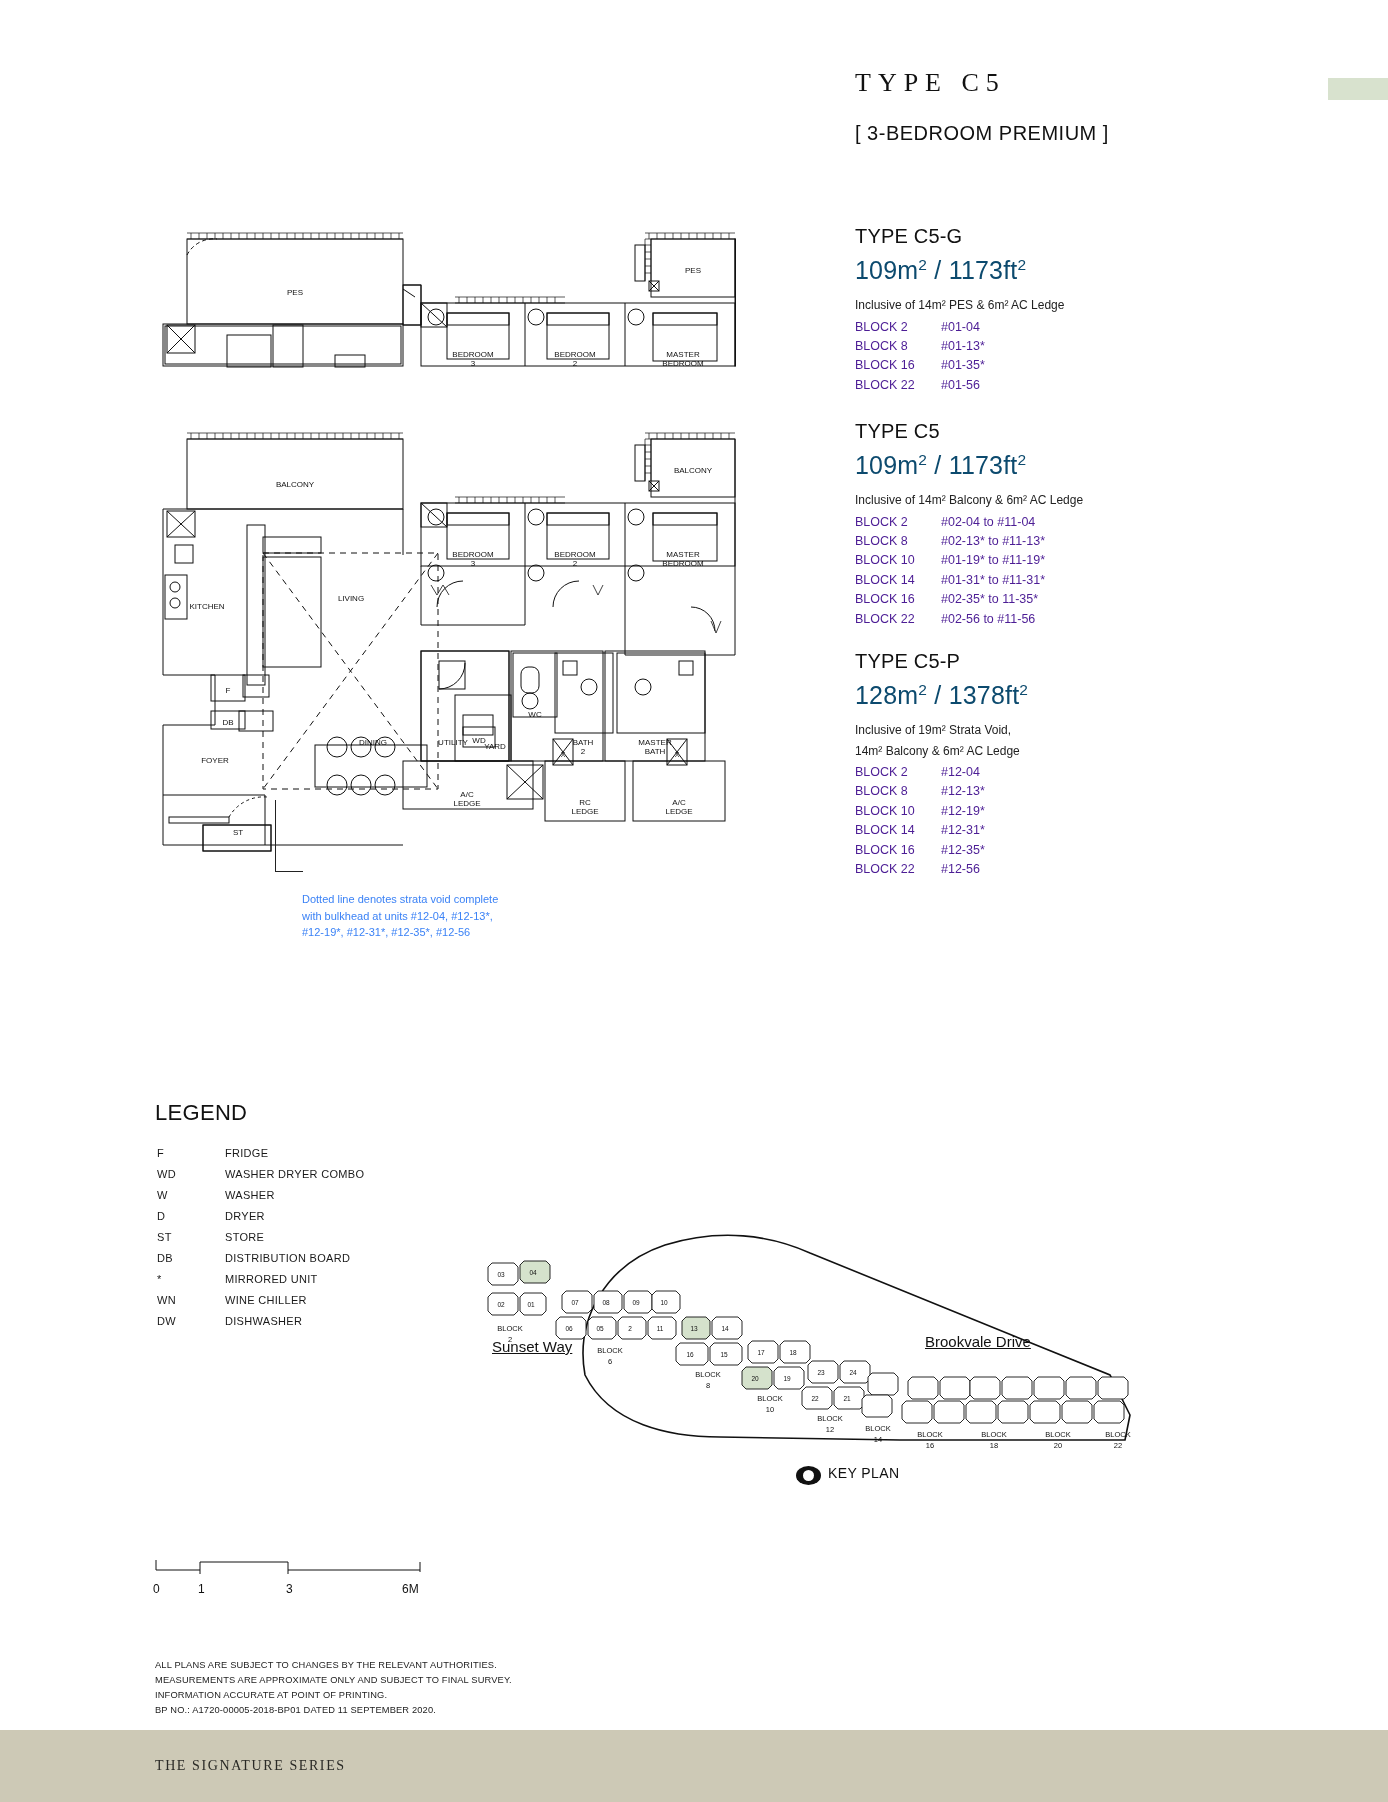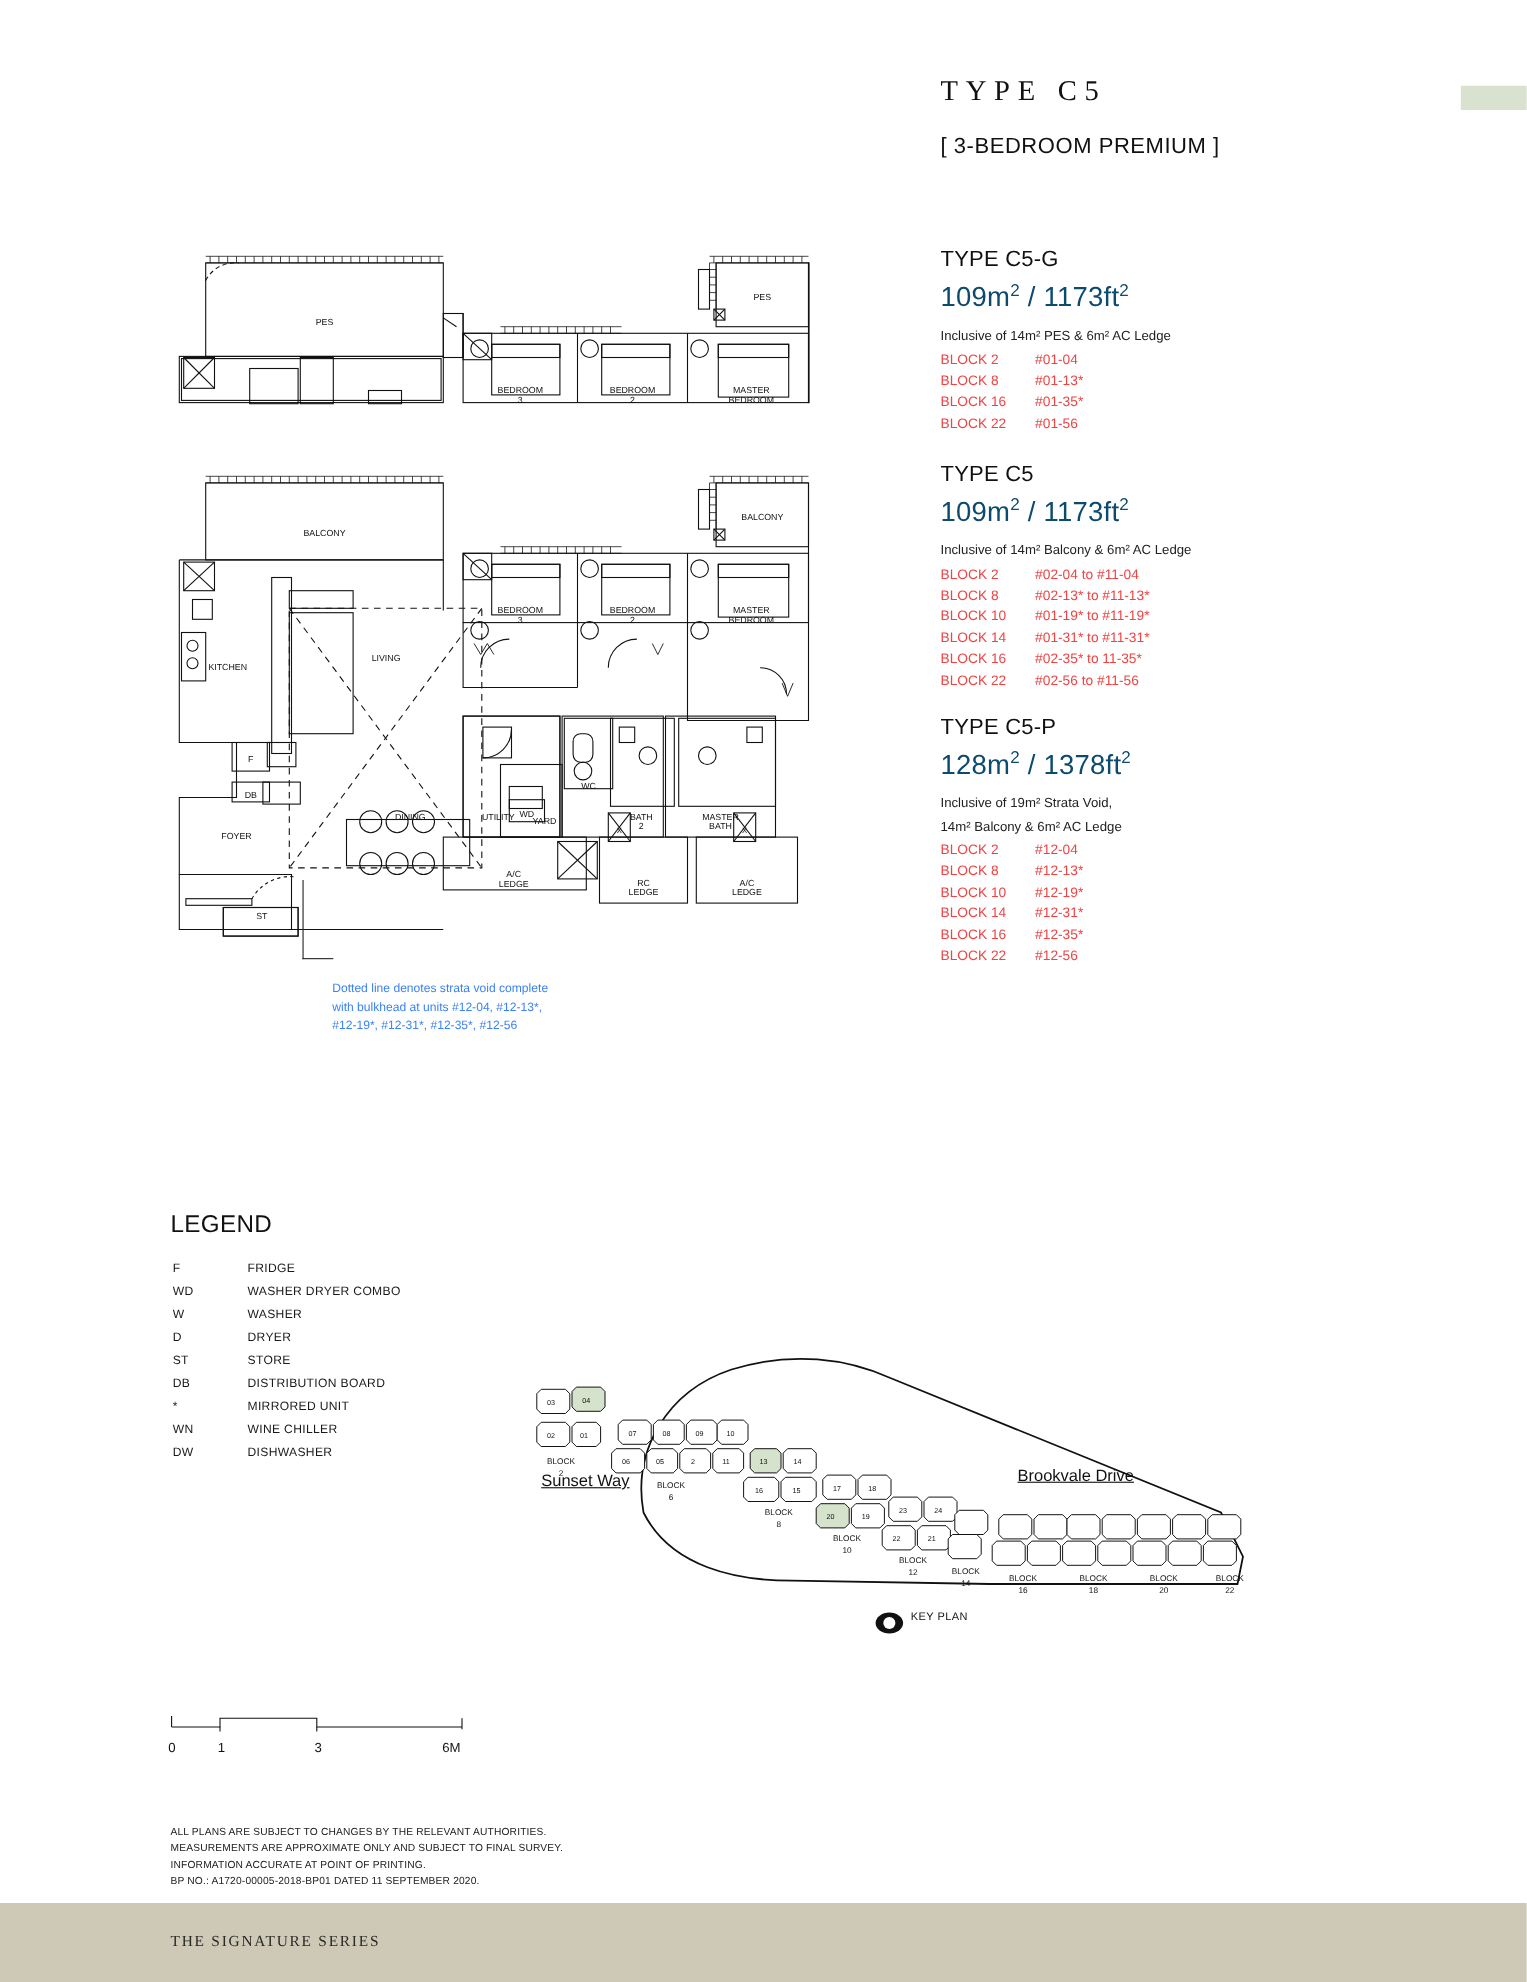--- a/index.html
+++ b/index.html
@@ -42,21 +42,21 @@
   .info-block .ib-title {
     font-size: 20px; color: #111; margin: 0 0 8px 0; letter-spacing: 0.2px;
   }
   .info-block .ib-area {
     font-size: 25px; color: #0c4a6e; margin: 0 0 12px 0; letter-spacing: 0.2px;
   }
   .info-block .ib-area sup, .info-block .ib-title sup { font-size: 0.62em; }
   .info-block .ib-incl {
     font-size: 12px; color: #222; line-height: 1.45; margin-bottom: 3px;
   }
-  .blk-row { display: flex; font-size: 12.5px; color: #ef4444; line-height: 1.55; }
+  .blk-row { display: flex; font-size: 12.5px; color: #4c1d95; line-height: 1.55; }
   .blk-row .blk-name { width: 86px; flex: 0 0 86px; }
   .blk-row .blk-units { flex: 1; }
 
   #info-c5g { top: 225px; }
   #info-c5  { top: 420px; }
   #info-c5p { top: 650px; }
 
   
   .plan { position: absolute; }
   .plan svg { display: block; }
@@ -101,21 +101,21 @@
     font-size: 9.3px; line-height: 1.62; color: #222; letter-spacing: 0.15px;
   }
 
   
   .keyplan-wrap { position: absolute; left: 470px; top: 1225px; width: 700px; height: 300px; }
   .kp-label { position: absolute; font-size: 15px; color: #111; text-decoration: underline; }
   #label-sunset { left: 492px; top: 1338px; }
   #label-brookvale { left: 925px; top: 1333px; }
   .keyplan-caption {
     position: absolute; left: 828px; top: 1465px;
-    font-size: 10px; color: #111; letter-spacing: 0.4px;
+    font-size: 14px; color: #111; letter-spacing: 0.4px;
   }
   .keyplan-dot {
     position: absolute; left: 796px; top: 1466px;
     width: 25px; height: 19px; border-radius: 50%;
     background: #111;
   }
   .keyplan-dot::after{
     content:""; position:absolute; left:7px; top:4px; width:11px; height:11px;
     border-radius:50%; background:#fff;
   }

